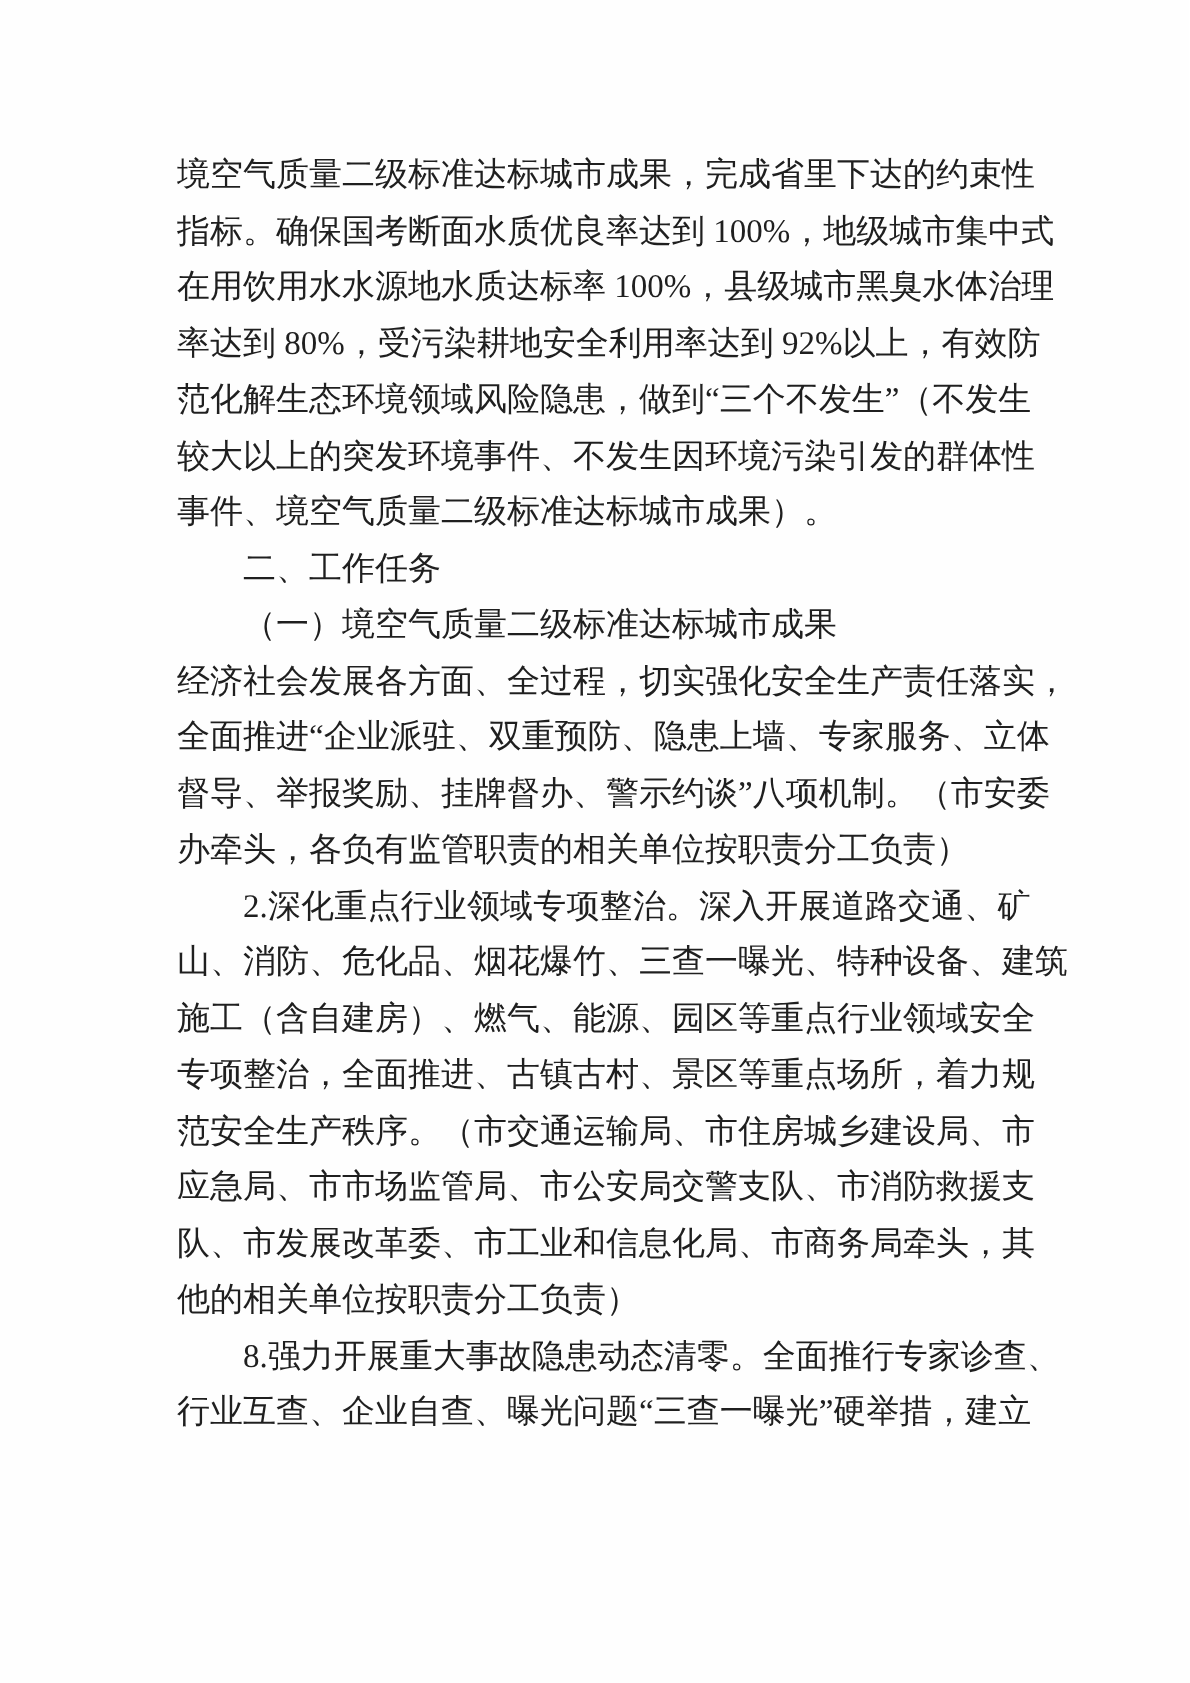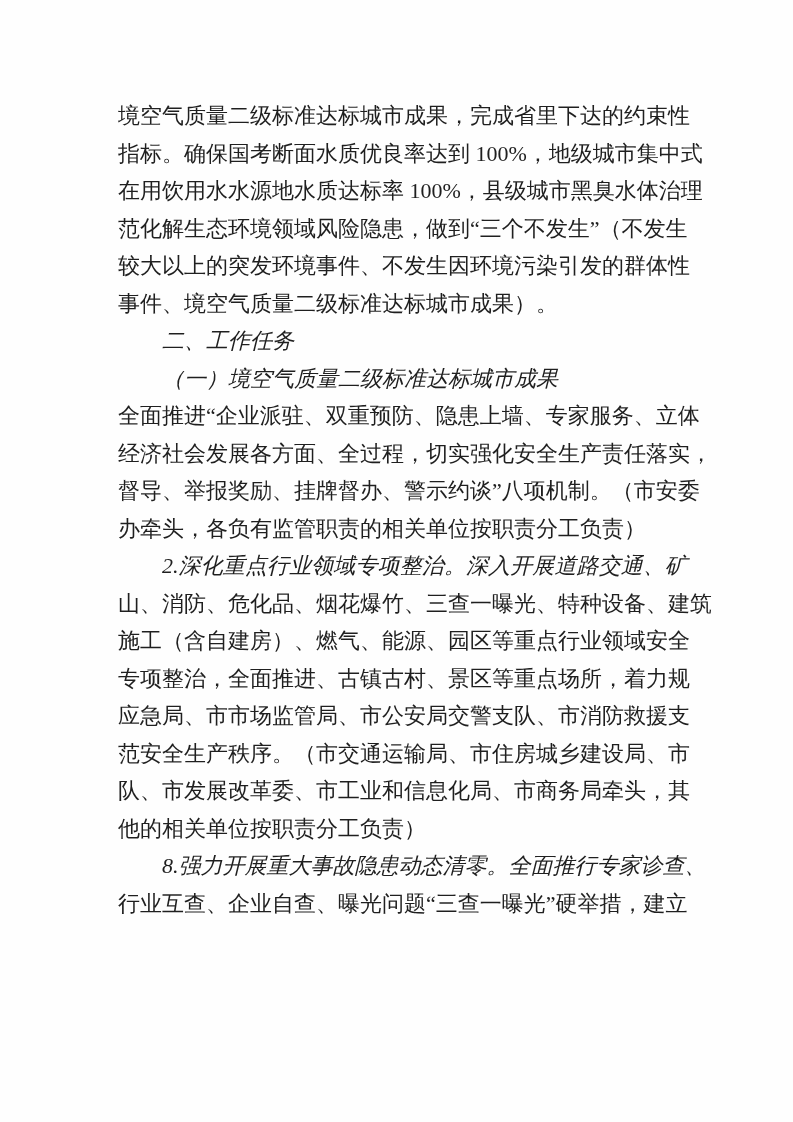--- a/index.html
+++ b/index.html
@@ -33,55 +33,55 @@
     height: 37.5px;
     white-space: nowrap;
     text-align: justify;
     text-align-last: justify;
   }
   .text-line.para-end {
     text-align-last: left;
   }
   .text-line.first-indent {
     text-indent: 2em;
-    font-style: italic;
   }
 </style>
 </head>
 <body>
 
 <div class="page">
   <div class="doc-body" id="doc-body">
       <div class="paragraph">
         <div class="text-line">境空气质量二级标准达标城市成果，完成省里下达的约束性</div>
         <div class="text-line">指标。确保国考断面水质优良率达到 100%，地级城市集中式</div>
         <div class="text-line">在用饮用水水源地水质达标率 100%，县级城市黑臭水体治理</div>
+        <div class="text-line">率达到 80%，受污染耕地安全利用率达到 92%以上，有效防</div>
         <div class="text-line">范化解生态环境领域风险隐患，做到“三个不发生”（不发生</div>
         <div class="text-line">较大以上的突发环境事件、不发生因环境污染引发的群体性</div>
         <div class="text-line para-end">事件、境空气质量二级标准达标城市成果）。</div>
       </div>
       <div class="paragraph">
         <div class="text-line para-end first-indent">二、工作任务</div>
       </div>
       <div class="paragraph">
         <div class="text-line para-end first-indent">（一）境空气质量二级标准达标城市成果</div>
       </div>
       <div class="paragraph">
+        <div class="text-line">经济社会发展各方面、全过程，切实强化安全生产责任落实，</div>
         <div class="text-line">全面推进“企业派驻、双重预防、隐患上墙、专家服务、立体</div>
-        <div class="text-line">经济社会发展各方面、全过程，切实强化安全生产责任落实，</div>
         <div class="text-line">督导、举报奖励、挂牌督办、警示约谈”八项机制。（市安委</div>
         <div class="text-line para-end">办牵头，各负有监管职责的相关单位按职责分工负责）</div>
       </div>
       <div class="paragraph">
         <div class="text-line first-indent">2.深化重点行业领域专项整治。深入开展道路交通、矿</div>
         <div class="text-line">山、消防、危化品、烟花爆竹、三查一曝光、特种设备、建筑</div>
         <div class="text-line">施工（含自建房）、燃气、能源、园区等重点行业领域安全</div>
         <div class="text-line">专项整治，全面推进、古镇古村、景区等重点场所，着力规</div>
+        <div class="text-line">范安全生产秩序。（市交通运输局、市住房城乡建设局、市</div>
         <div class="text-line">应急局、市市场监管局、市公安局交警支队、市消防救援支</div>
-        <div class="text-line">范安全生产秩序。（市交通运输局、市住房城乡建设局、市</div>
         <div class="text-line">队、市发展改革委、市工业和信息化局、市商务局牵头，其</div>
         <div class="text-line para-end">他的相关单位按职责分工负责）</div>
       </div>
       <div class="paragraph">
         <div class="text-line first-indent">8.强力开展重大事故隐患动态清零。全面推行专家诊查、</div>
         <div class="text-line para-end">行业互查、企业自查、曝光问题“三查一曝光”硬举措，建立</div>
       </div>
     </div>
 </div>
 

